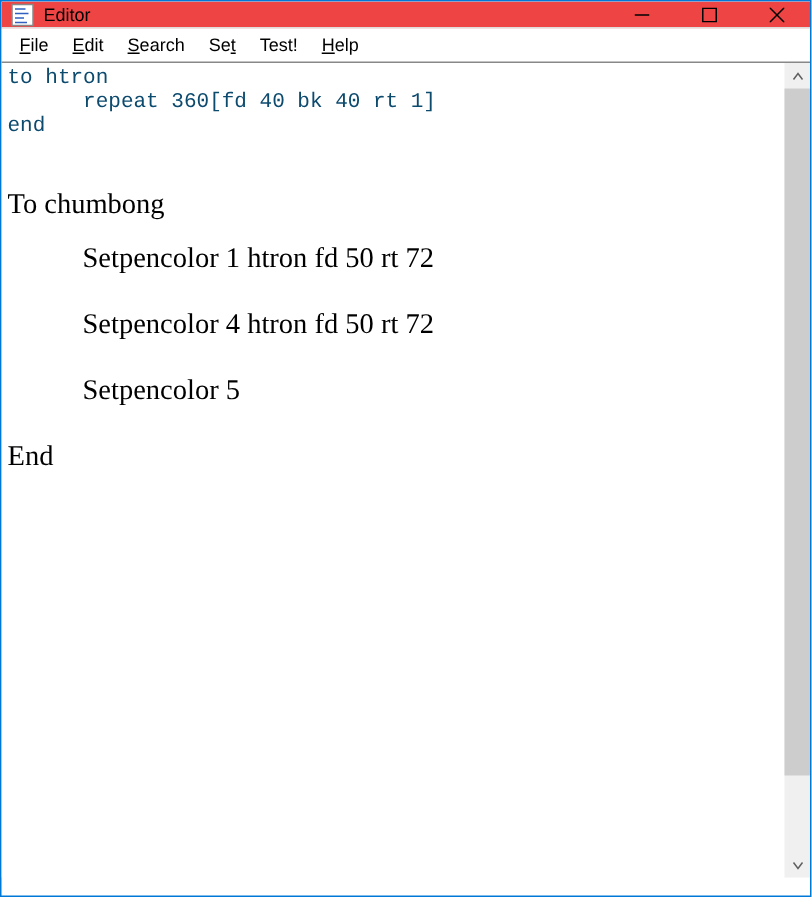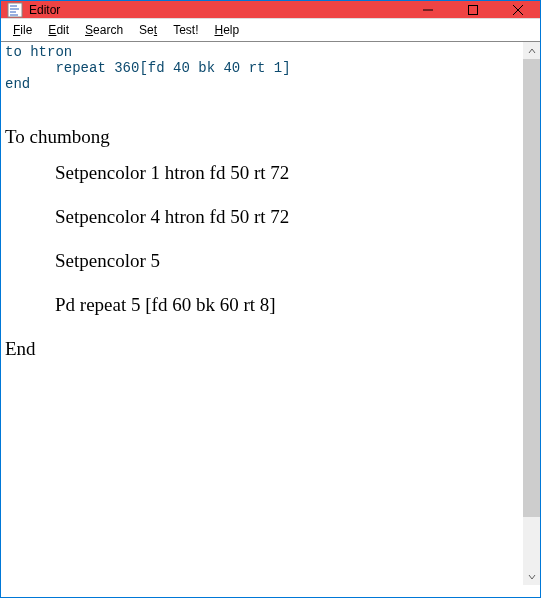--- a/index.html
+++ b/index.html
@@ -168,21 +168,20 @@
 <div class="client">
   <div class="editor">
     <div class="mono">to htron
       repeat 360[fd 40 bk 40 rt 1]
 end</div>
     <div class="serif-block">
       <div class="head">To chumbong</div>
       <div class="stmt">Setpencolor 1 htron fd 50 rt 72</div>
       <div class="stmt">Setpencolor 4 htron fd 50 rt 72</div>
       <div class="stmt">Setpencolor 5</div>
-      <div class="stmt">Pd repeat 5 [fd 60 bk 60 rt 8]</div>
       <div class="end">End</div>
     </div>
   </div>
   <div class="scrollbar">
     <div class="sb-btn">
       <svg width="8" height="8">
           <polyline points="1,6 4,2 7,6" fill="none" stroke="#606060" stroke-width="1"></polyline>
         </svg>
     </div>
     <div class="sb-track">

